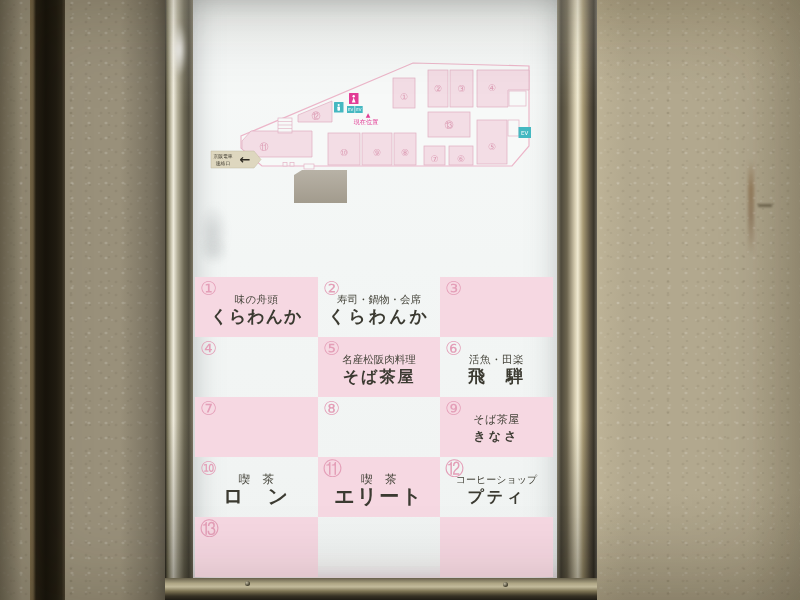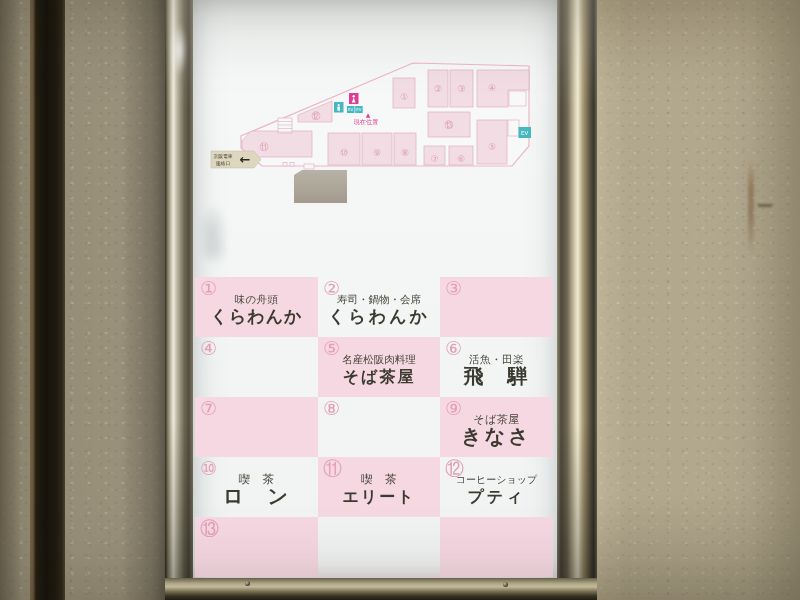--- a/index.html
+++ b/index.html
@@ -265,21 +265,21 @@
       <div class="ctxt">
         <div class="genre" style="letter-spacing:0">名産松阪肉料理</div>
         <div class="sname" style="font-size:16px">そば茶屋</div>
       </div>
     </div>
 
     <div class="cell">
       <span class="cnum">⑥</span>
       <div class="ctxt">
         <div class="genre">活魚・田楽</div>
-        <div class="sname" style="font-size:20px">飛　騨</div>
+        <div class="sname" style="font-size:17px">飛　騨</div>
       </div>
     </div>
 
     <div class="cell">
       <span class="cnum">⑦</span>
       <div class="ctxt">
         <div class="genre"></div>
         <div class="sname"></div>
       </div>
     </div>
@@ -289,37 +289,37 @@
       <div class="ctxt">
         <div class="genre"></div>
         <div class="sname"></div>
       </div>
     </div>
 
     <div class="cell">
       <span class="cnum">⑨</span>
       <div class="ctxt">
         <div class="genre" style="font-size:11px">そば茶屋</div>
-        <div class="sname" style="font-size:20px;letter-spacing:3px">きなさ</div>
+        <div class="sname" style="font-size:12px;letter-spacing:3px">きなさ</div>
       </div>
     </div>
 
     <div class="cell">
       <span class="cnum">⑩</span>
       <div class="ctxt">
         <div class="genre" style="font-size:11.5px">喫　茶</div>
         <div class="sname" style="font-size:20px">ロ　ン</div>
       </div>
     </div>
 
     <div class="cell">
       <span class="cnum">⑪</span>
       <div class="ctxt">
         <div class="genre" style="font-size:11.5px">喫　茶</div>
-        <div class="sname" style="font-size:16px">エリート</div>
+        <div class="sname" style="font-size:20px">エリート</div>
       </div>
     </div>
 
     <div class="cell">
       <span class="cnum">⑫</span>
       <div class="ctxt">
         <div class="genre" style="font-size:10px;letter-spacing:0">コーヒーショップ</div>
         <div class="sname" style="font-size:16px;letter-spacing:3px">プティ</div>
       </div>
     </div>

